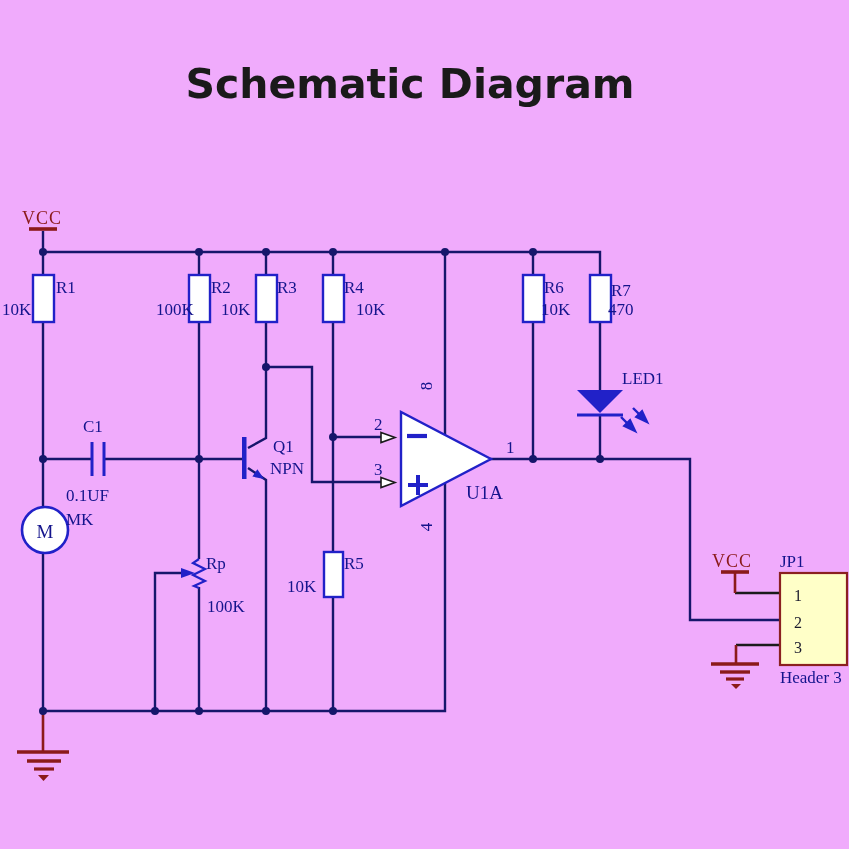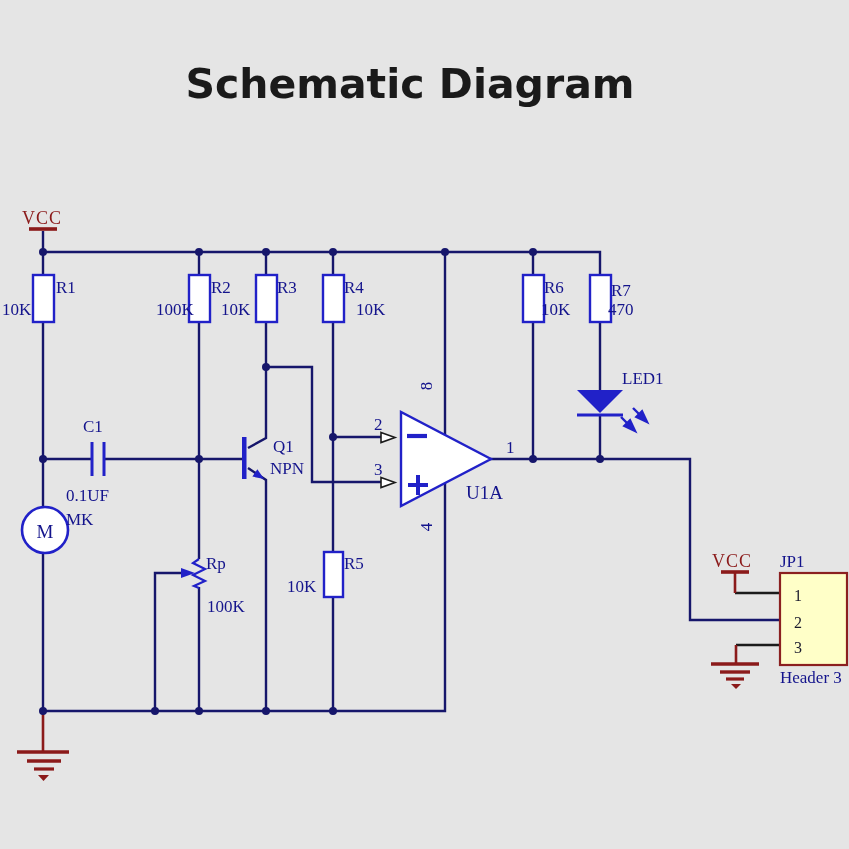--- a/index.html
+++ b/index.html
@@ -1,17 +1,17 @@
 <!DOCTYPE html>
 <html><head>
 <meta charset="utf-8">
 <style>
   html,body{margin:0;padding:0;background:#ffffff;}
   .canvas{
-    position:relative;width:849px;height:849px;background:#e5e5e5;overflow:hidden;
+    position:relative;width:849px;height:849px;background:#f0abfc;overflow:hidden;
     font-family:"Liberation Serif", serif;
   }
   .title{
     position:absolute;left:150px;top:60px;width:520px;margin:0;
     text-align:center;font-family:"DejaVu Sans", sans-serif;
     font-size:41px;font-weight:800;color:#1a1a1a;letter-spacing:0px;
   }
   svg{position:absolute;left:0;top:0;}
   text{font-family:"Liberation Serif", serif;}
   .lbl{font-size:17px;fill:#14148c;}

